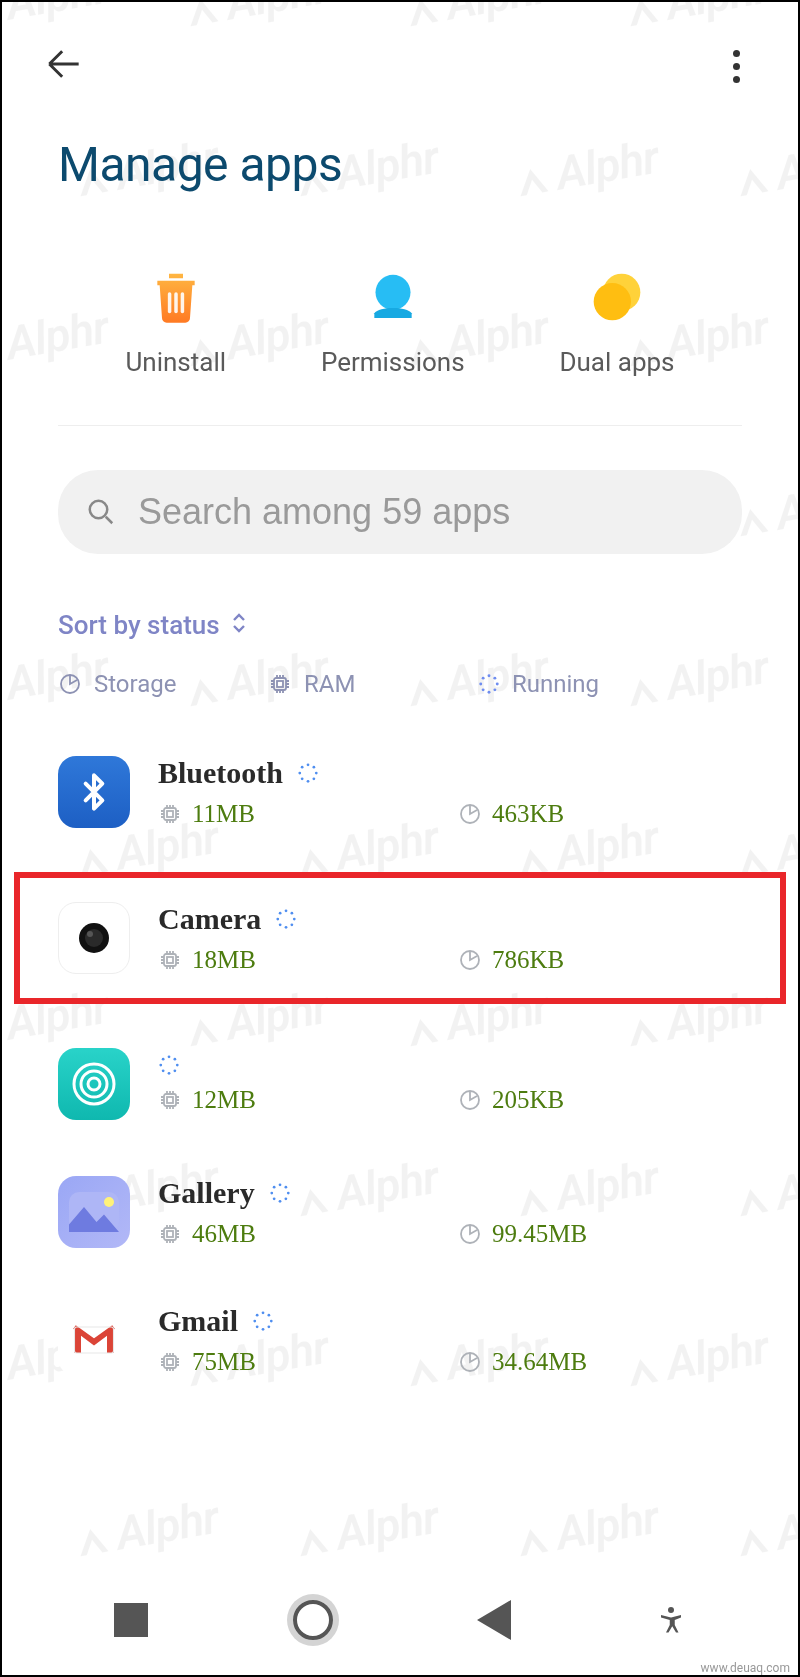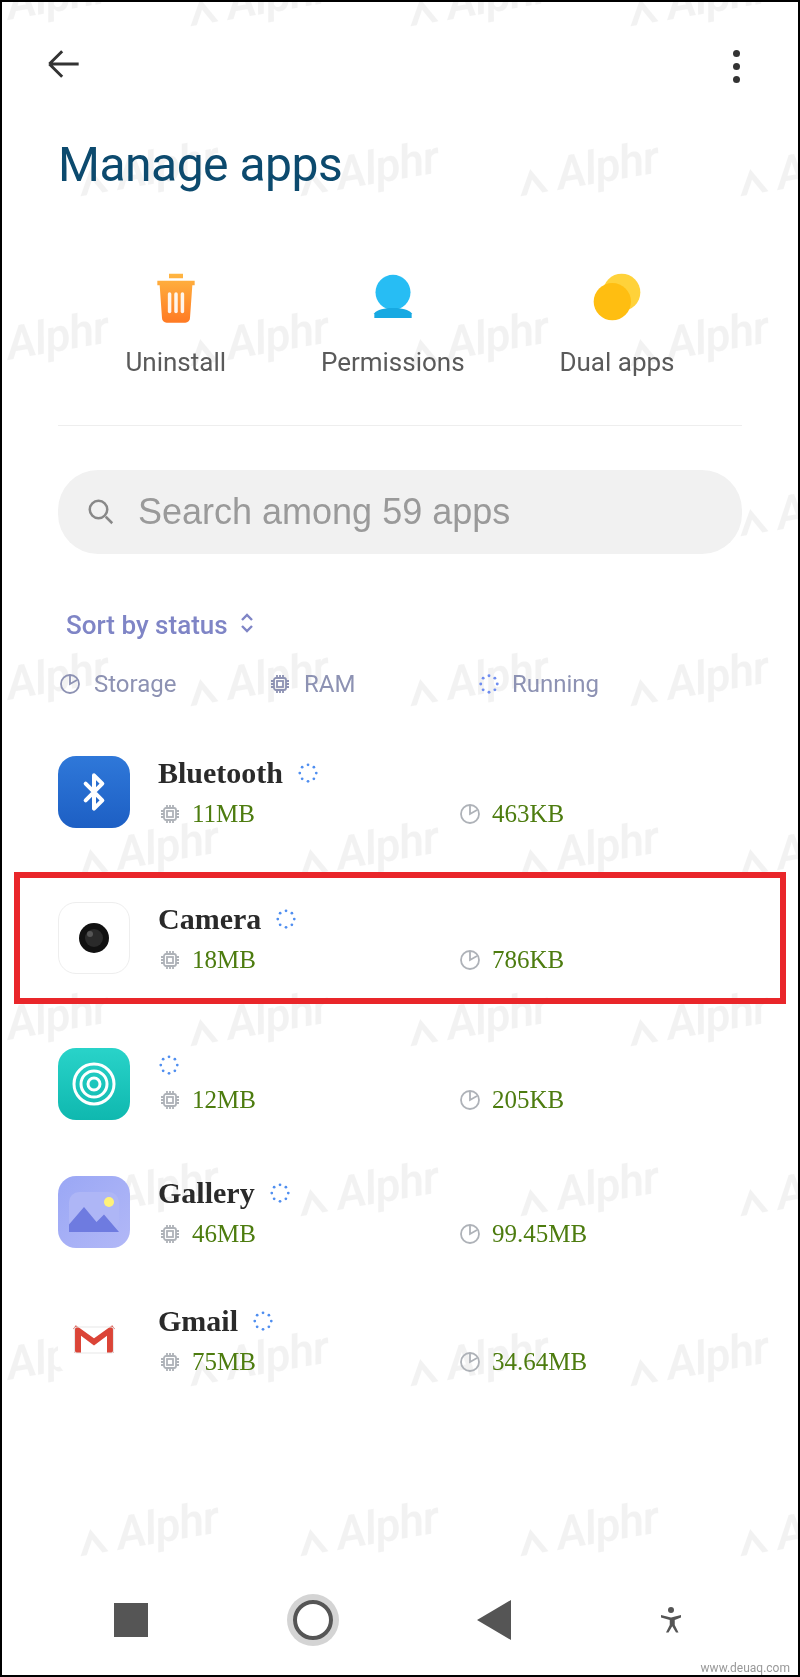--- a/index.html
+++ b/index.html
@@ -24,21 +24,21 @@
   .action { display:flex; flex-direction:column; align-items:center; gap:18px; }
   .action .ic { width:64px; height:64px; display:flex; align-items:center; justify-content:center; }
   .action .lbl { font-size:26px; color:#5a5a5a; }
 
   .search-wrap { padding: 44px 56px 0 56px; }
   .search { background:#f1f1f1; border-radius:40px; height:84px; display:flex; align-items:center; padding:0 28px 0 28px; gap:22px; }
   .search svg { width:30px; height:30px; stroke:#888; }
   .search input { border:none; background:transparent; font-size:36px; color:#888; flex:1; outline:none; }
   .search input::placeholder { color:#9a9a9a; }
 
-  .sort-row { display:flex; align-items:center; gap:10px; padding: 56px 56px 0 56px; margin-left: 8px; }
+  .sort-row { display:flex; align-items:center; gap:10px; padding: 56px 56px 0 56px; }
   .sort-row .txt { color:#7f85c6; font-size:26px; font-weight:500; }
   .sort-row .chev { color:#7f85c6; }
 
   .legend { display:flex; gap:0; padding:30px 56px 10px 56px; color:#8d92b3; font-size:24px; }
   .legend .lg { display:flex; align-items:center; gap:12px; }
   .lg-ram { width:210px; }
   .lg-stor { width:210px; }
   .lg-run { }
 
   .list { padding: 20px 0 0 0; font-family: Liberation Serif, serif; }

